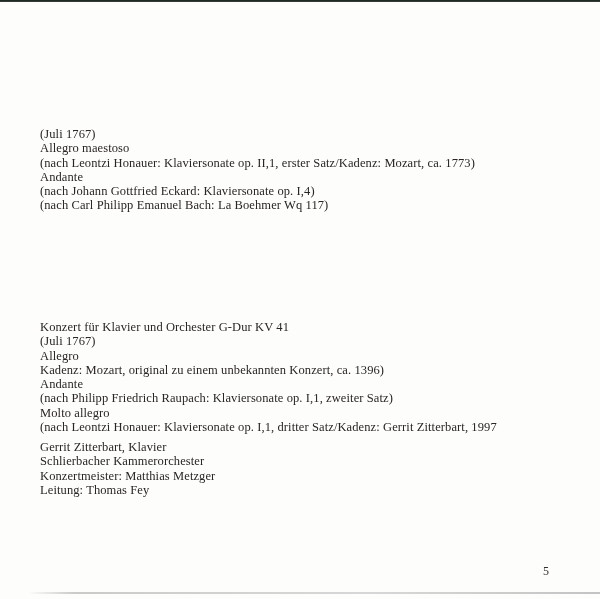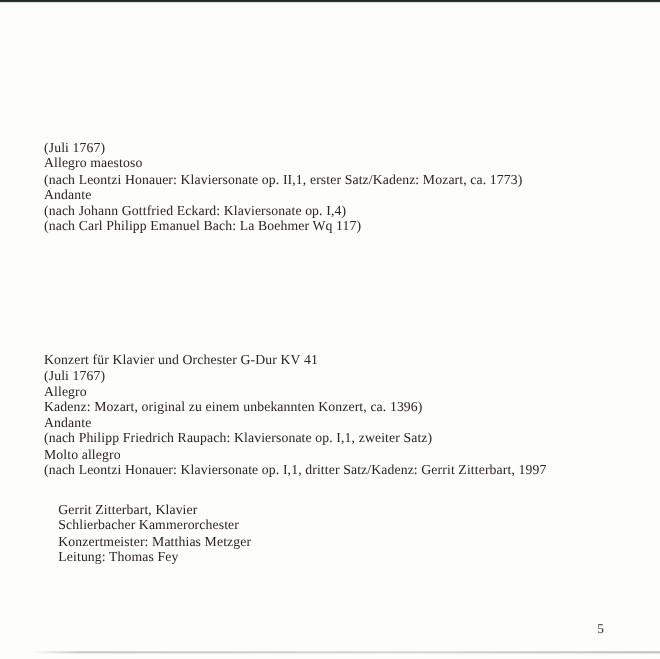--- a/index.html
+++ b/index.html
@@ -47,21 +47,21 @@
   .textblock p, .textblock h2 {
     margin: 0;
     padding: 0;
     font-size: 12.5px;
     line-height: 14.3px;
     font-weight: normal;
   }
   .b { font-weight: bold; }
   #work-1 { top: 127px; }
   #work-2 { top: 288px; margin-top: 32px; }
-  #performers { top: 456px; margin-left: 13px; }
+  #performers { top: 440px; }
   .page-number {
     position: absolute;
     left: 543px;
     top: 564px;
     font-size: 12px;
     line-height: 14px;
     color: #332e2a;
   }
 </style>
 </head>

